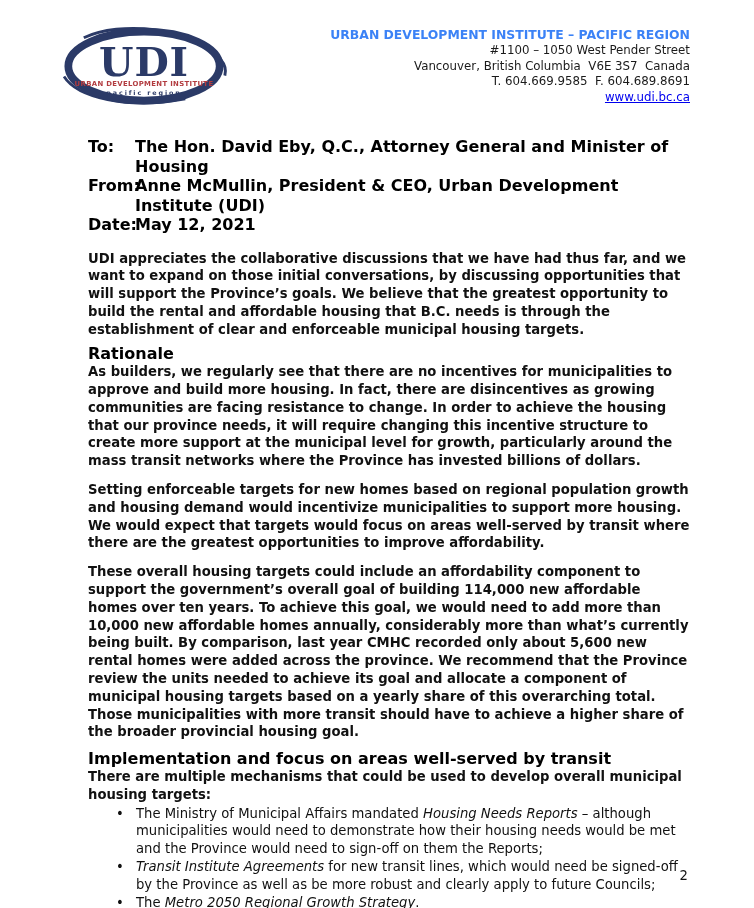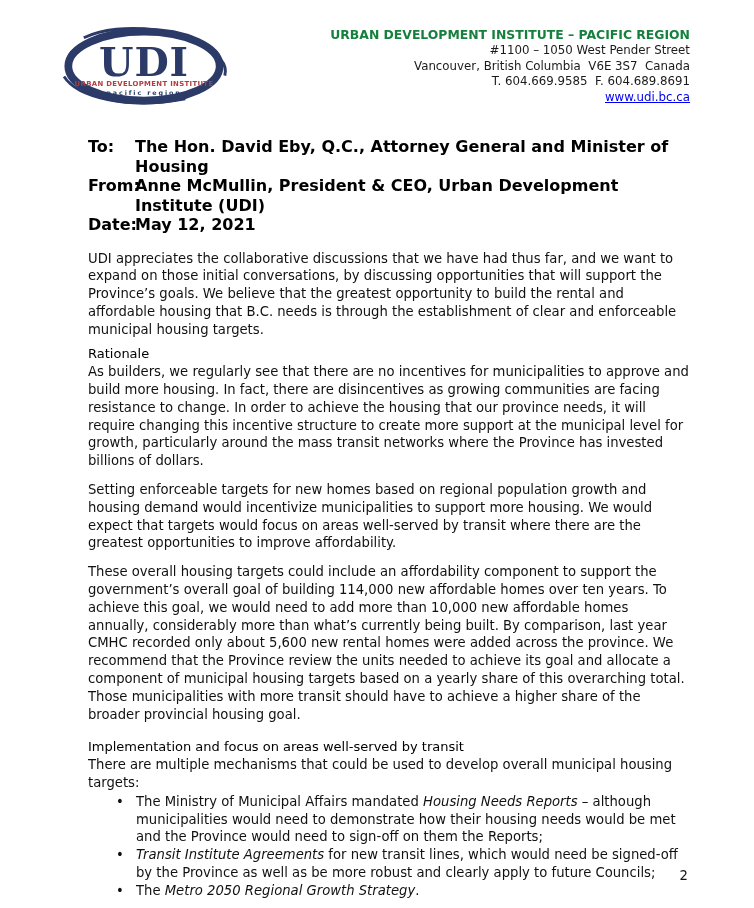--- a/index.html
+++ b/index.html
@@ -13,32 +13,32 @@
     font-family:"DejaVu Sans","Liberation Sans",sans-serif;
     font-size:13.2px;
     line-height:17.8px;
     color:#111111;
     overflow:hidden;
   }
   
   .letterhead{position:relative;height:88px;}
   .logo{position:absolute;left:-30px;top:0;width:172px;height:84px;}
   .addr{position:absolute;right:0;top:2px;text-align:right;line-height:15.8px;font-size:11.8px;color:#1a1a1a;}
-  .addr .org{font-weight:bold;font-size:12.4px;color:#15803d;text-align:right;}
+  .addr .org{font-weight:bold;font-size:12.4px;color:#3b82f6;text-align:right;}
   .ws-pre{white-space:pre-wrap;}
   .addr a{color:#0000ee;text-decoration:underline;}
   
   .memo{margin-top:24px;font-weight:bold;font-size:16px;line-height:19.5px;color:#000;}
   .memo-row{display:flex;}
   .memo-label{width:47px;flex:0 0 47px;}
   .memo-value{flex:1;}
   
-  .bodytext p{margin:11px 0 0 0;}
+  .bodytext p{margin:11px 0 0 0;font-weight:bold;}
   .bodytext p.first{margin-top:15px;}
-  .bodytext h2{margin:7px 0 0 0;font-size:13px;line-height:17.8px;font-weight:normal;color:#000;}
+  .bodytext h2{margin:7px 0 0 0;font-size:16px;line-height:17.8px;font-weight:bold;color:#000;}
   ul.bullets{list-style:none;margin:1px 0 0 0;padding:0;}
   ul.bullets li{position:relative;padding-left:48px;}
   ul.bullets li::before{content:"\2022";position:absolute;left:28px;top:0;}
   .em{font-style:italic;}
   
   .pagenum{position:absolute;right:66px;top:867px;font-size:13.2px;color:#111;}
 </style>
 </head>
 <body>
 
@@ -84,21 +84,21 @@
   <div class="bodytext">
     <p class="first">UDI appreciates the collaborative discussions that we have had thus far, and we want to expand on those initial conversations, by discussing opportunities that will support the Province’s goals. We believe that the greatest opportunity to build the rental and affordable housing that B.C. needs is through the establishment of clear and enforceable municipal housing targets.</p>
 
     <h2>Rationale</h2>
     <p style="margin-top:0">As builders, we regularly see that there are no incentives for municipalities to approve and build more housing. In fact, there are disincentives as growing communities are facing resistance to change. In order to achieve the housing that our province needs, it will require changing this incentive structure to create more support at the municipal level for growth, particularly around the mass transit networks where the Province has invested billions of dollars.</p>
 
     <p>Setting enforceable targets for new homes based on regional population growth and housing demand would incentivize municipalities to support more housing. We would expect that targets would focus on areas well-served by transit where there are the greatest opportunities to improve affordability.</p>
 
     <p>These overall housing targets could include an affordability component to support the government’s overall goal of building 114,000 new affordable homes over ten years. To achieve this goal, we would need to add more than 10,000 new affordable homes annually, considerably more than what’s currently being built. By comparison, last year CMHC recorded only about 5,600 new rental homes were added across the province. We recommend that the Province review the units needed to achieve its goal and allocate a component of municipal housing targets based on a yearly share of this overarching total. Those municipalities with more transit should have to achieve a higher share of the broader provincial housing goal.</p>
 
-    <h2 style="margin-top:15px">Implementation and focus on areas well-served by transit</h2>
+    <h2 style="margin-top:9px">Implementation and focus on areas well-served by transit</h2>
     <p style="margin-top:0">There are multiple mechanisms that could be used to develop overall municipal housing targets:</p>
 
     <ul class="bullets">
         <li><span>The Ministry of Municipal Affairs mandated </span><span class="em">Housing Needs Reports</span><span> – although municipalities would need to demonstrate how their housing needs would be met and the Province would need to sign-off on them the Reports;</span></li>
         <li><span class="em">Transit Institute Agreements</span><span> for new transit lines, which would need be signed-off by the Province as well as be more robust and clearly apply to future Councils;</span></li>
         <li><span>The </span><span class="em">Metro 2050 Regional Growth Strategy</span><span>.</span></li>
       </ul>
   </div>
 
   <div class="pagenum">2</div>

